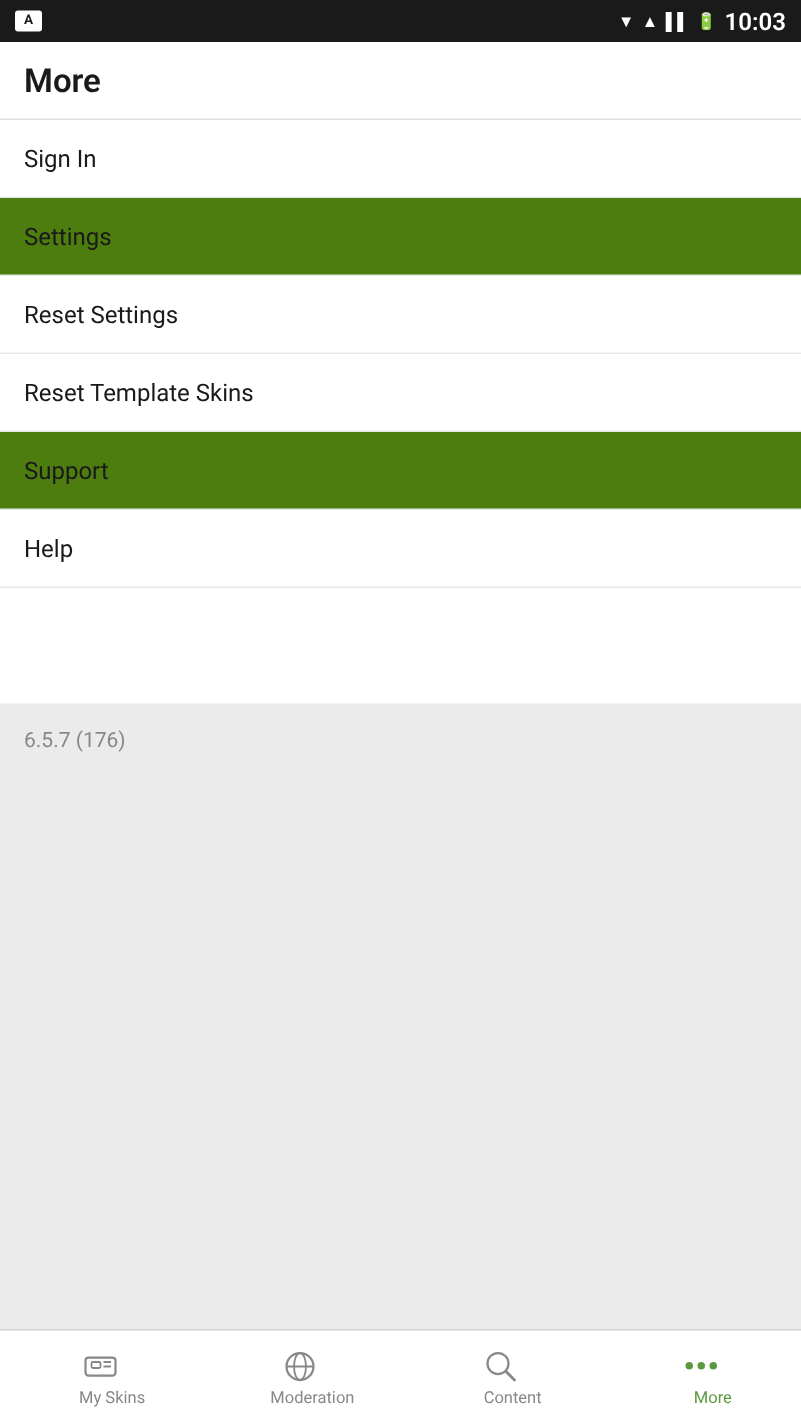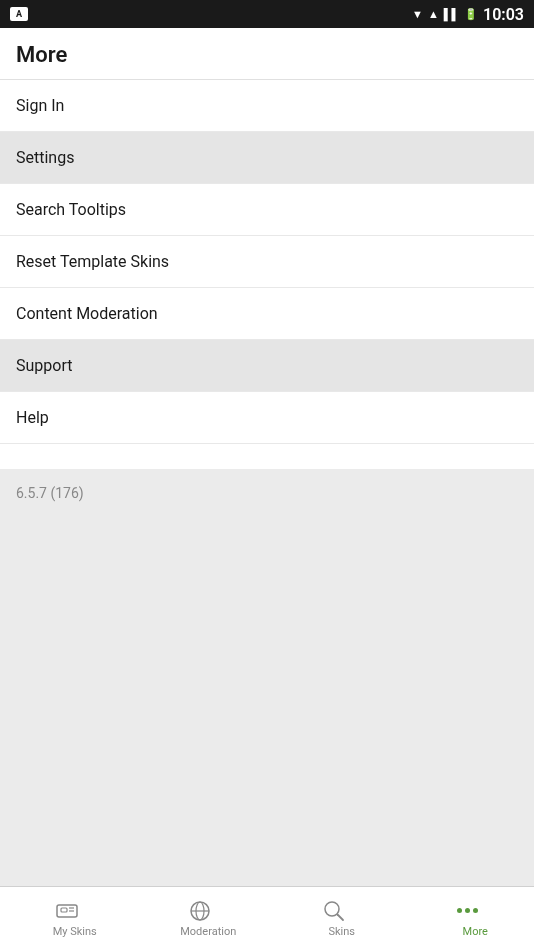--- a/index.html
+++ b/index.html
@@ -83,21 +83,21 @@
       display: flex;
       align-items: center;
       padding: 16px 16px;
       border-bottom: 1px solid #e8e8e8;
       background: #ffffff;
       cursor: pointer;
       min-height: 52px;
     }
 
     .menu-item.section-header {
-      background: #e5e5e5;
+      background: #4d7c0f;
     }
 
     .menu-item-label {
       font-size: 16px;
       color: #1a1a1a;
     }
 
     .menu-item.section-header .menu-item-label {
       color: #1a1a1a;
     }
@@ -196,30 +196,27 @@
 
   <div class="menu-item">
     <span class="menu-item-label">Sign In</span>
   </div>
 
   <div class="menu-item section-header">
     <span class="menu-item-label">Settings</span>
   </div>
 
   <div class="menu-item">
-    <span class="menu-item-label">Search Tooltips</span>
+    <span class="menu-item-label">Reset Settings</span>
   </div>
 
   <div class="menu-item">
     <span class="menu-item-label">Reset Template Skins</span>
   </div>
 
-  <div class="menu-item">
-    <span class="menu-item-label">Content Moderation</span>
-  </div>
 
   <div class="menu-item section-header">
     <span class="menu-item-label">Support</span>
   </div>
 
   <div class="menu-item">
     <span class="menu-item-label">Help</span>
   </div>
 
 </div>
@@ -253,21 +250,21 @@
     <span class="nav-label">Moderation</span>
   </div>
 
   <div class="nav-item">
     <div class="nav-icon">
       <svg width="22" height="22" viewBox="0 0 22 22" fill="none">
         <circle cx="9" cy="9" r="7" stroke="#888" stroke-width="1.5"></circle>
         <line x1="14.5" y1="14.5" x2="20" y2="20" stroke="#888" stroke-width="1.8" stroke-linecap="round"></line>
       </svg>
     </div>
-    <span class="nav-label">Skins</span>
+    <span class="nav-label">Content</span>
   </div>
 
   <div class="nav-item active">
     <div class="nav-icon">
       <div class="nav-dots">
         <div class="nav-dot"></div>
         <div class="nav-dot"></div>
         <div class="nav-dot"></div>
       </div>
     </div>

